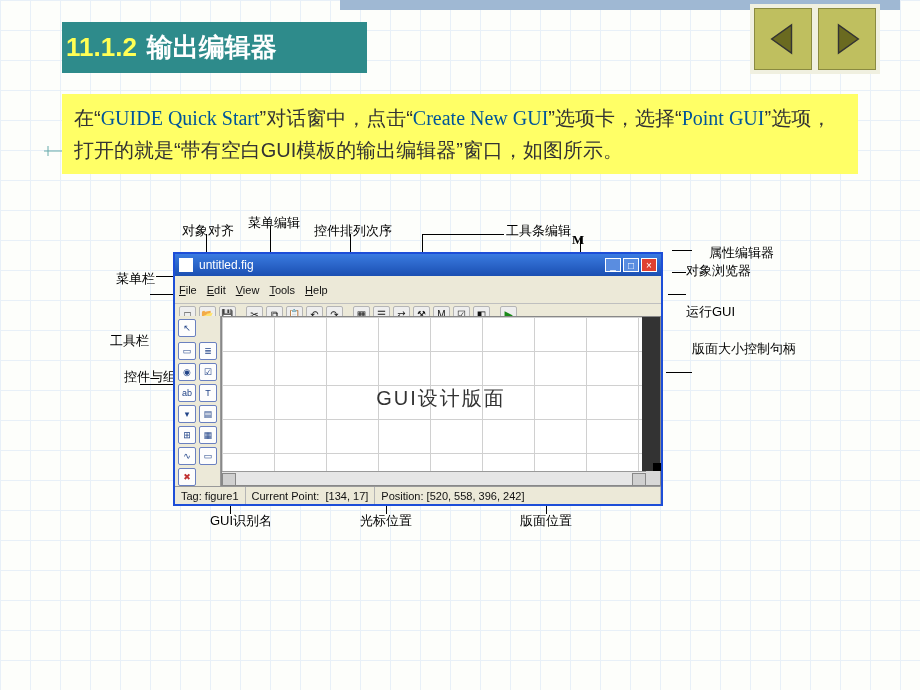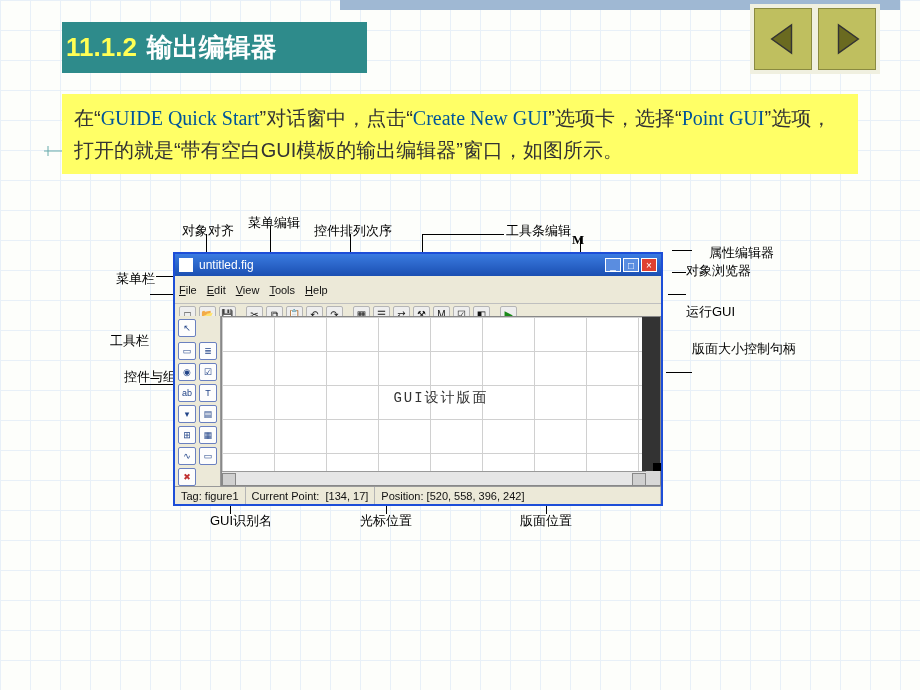--- a/index.html
+++ b/index.html
@@ -78,21 +78,21 @@
   .prow { display:flex; gap:3px;}
   .pbtn { width:18px; height:18px; border:1px solid #6a80c0; background:#fdfdfd; border-radius:2px; font-size:9px; display:flex;align-items:center;justify-content:center; color:#224488;}
   .pbtn.arrow{ width:18px; height:18px; margin-bottom:2px;}
   .canvas { flex:1; position:relative; background:#fff; border:1px solid #888;
     background-image:
       linear-gradient(#d0d0d0 1px, transparent 1px),
       linear-gradient(90deg,#d0d0d0 1px, transparent 1px);
     background-size: 52px 34px;
   }
   .canvas .dark-r { position:absolute; top:0; right:0; width:18px; bottom:14px; background:#333;}
-  .canvas .label { position:absolute; top:48%; left:50%; transform:translate(-50%,-50%); font-size:14px; color:#333; letter-spacing:2px;font-family:Liberation Mono, monospace;}
+  .canvas .label { position:absolute; top:48%; left:50%; transform:translate(-50%,-50%); font-size:20px; color:#333; letter-spacing:2px;}
   .scroll-h { position:absolute; left:0; right:14px; bottom:0; height:14px; background:#e6e6e6; border-top:1px solid #999;}
   .scroll-h::before, .scroll-h::after { content:""; position:absolute; top:1px; width:12px; height:11px; background:#d0d0d0; border:1px solid #888;}
   .scroll-h::before{left:0;} .scroll-h::after{right:0;}
   .scroll-corner{position:absolute; right:0; bottom:0; width:14px;height:14px;background:#d8d8d8;}
   .statusbar { position:absolute; left:0; right:0; bottom:0; height:18px; background:#ece9d8; border-top:1px solid #999; display:flex; font-size:11px; align-items:center;}
   .statusbar .cell { border-right:1px solid #b5b5b5; padding:0 6px; height:100%; display:flex; align-items:center;}
   .handle { position:absolute; right:-1px; bottom:14px; width:8px; height:8px; background:#000;}
 </style>
 </head>
 <body>

